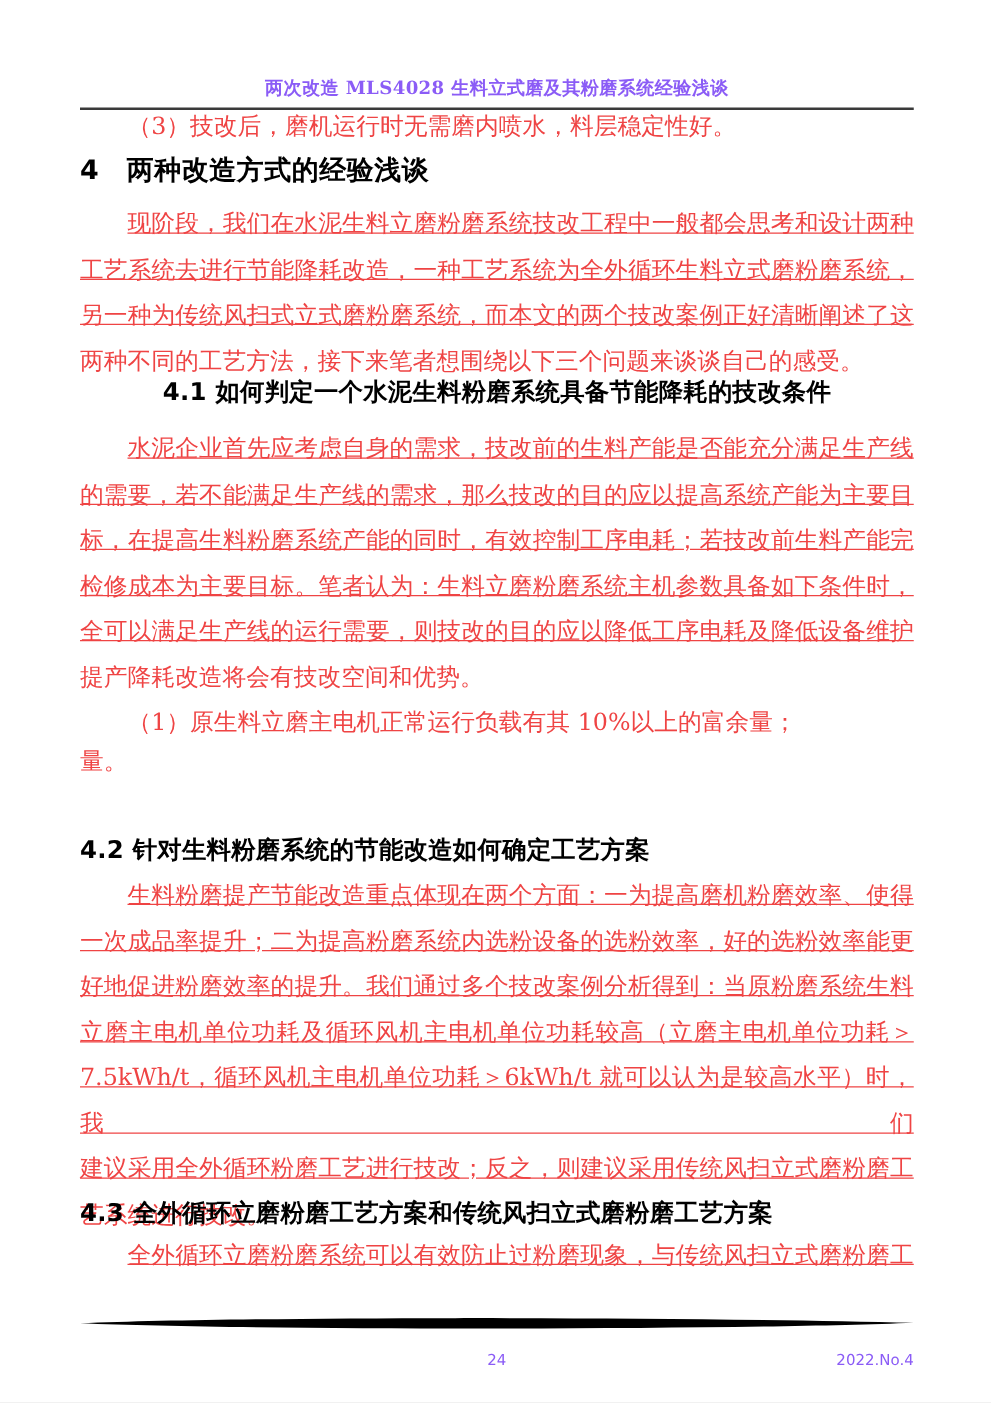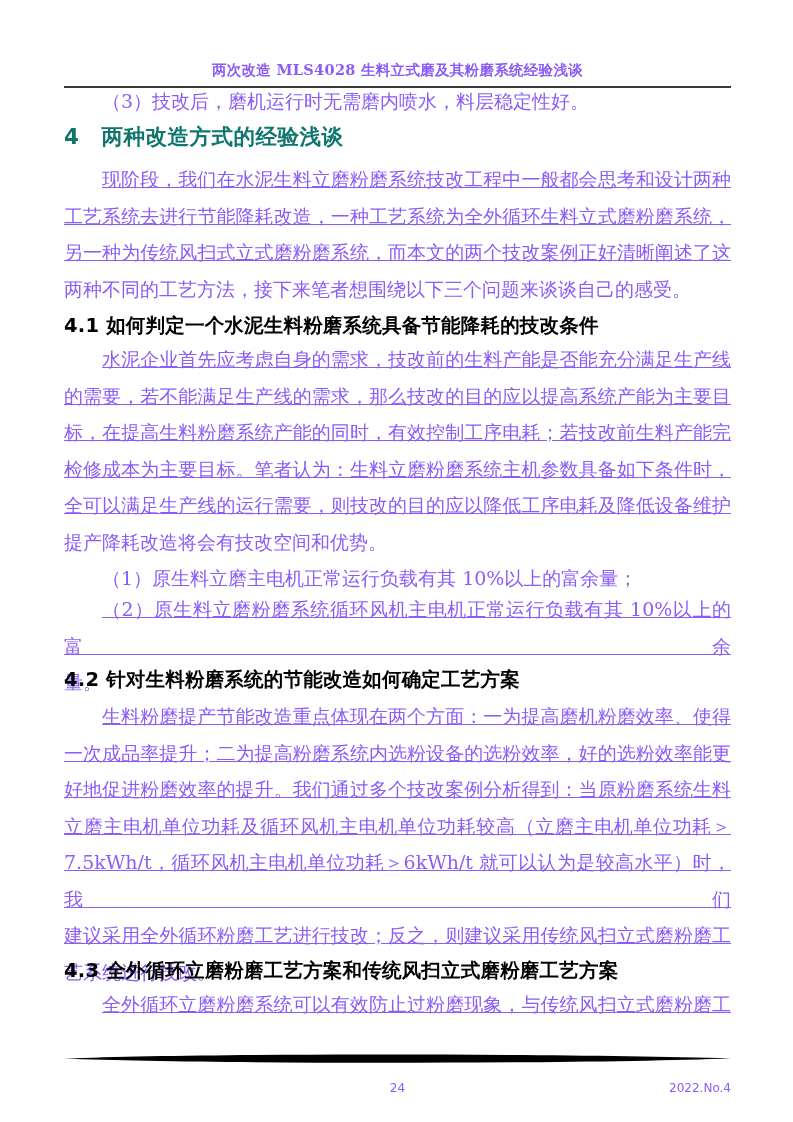--- a/index.html
+++ b/index.html
@@ -23,41 +23,41 @@
     background:#3a3a3a;
   }
   
   .content{
     position:absolute;top:0;left:64px;width:667px;height:1122px;
   }
   .blk{position:absolute;left:0;width:100%;}
   .blk-0{top:83px;}
   .blk-1{top:121px;}
   .blk-2{top:161px;}
-  .blk-3{top:312px;}
+  .blk-3{top:300px;text-align:center;}
   .blk-4{top:341px;}
   .blk-5{top:560px;}
   .blk-6{top:591px;}
   .blk-7{top:666px;}
   .blk-8{top:698px;}
   .blk-9{top:957px;}
   .blk-10{top:986px;}
 
   .p .line{
     font-size:19px;line-height:36.5px;
-    color:#8b5cf6;
+    color:#ef4444;
     white-space:normal;
   }
   .line.indent{text-indent:2em;}
   .line.just{text-align:justify;text-align-last:justify;text-decoration:underline;}
 
   .h1{
     font-family:"DejaVu Sans", sans-serif;
     font-weight:bold;font-size:21.5px;line-height:32px;
-    color:#0f766e;letter-spacing:0.5px;
+    color:#000000;letter-spacing:0.5px;
   }
   .h2{
     font-family:"DejaVu Sans", sans-serif;
     font-weight:bold;font-size:19.5px;line-height:28px;
     color:#000;letter-spacing:0.2px;
   }
   
   .footer-rule{
     position:absolute;top:1049px;left:64px;width:667px;height:10px;
   }
@@ -98,21 +98,20 @@
         <div class="line just">的需要，若不能满足生产线的需求，那么技改的目的应以提高系统产能为主要目</div>
         <div class="line just">标，在提高生料粉磨系统产能的同时，有效控制工序电耗；若技改前生料产能完</div>
         <div class="line just">检修成本为主要目标。笔者认为：生料立磨粉磨系统主机参数具备如下条件时，</div>
         <div class="line just">全可以满足生产线的运行需要，则技改的目的应以降低工序电耗及降低设备维护</div>
         <div class="line">提产降耗改造将会有技改空间和优势。</div>
       </div>
       <div class="blk blk-5 p">
         <div class="line indent">（1）原生料立磨主电机正常运行负载有其 10%以上的富余量；</div>
       </div>
       <div class="blk blk-6 p">
-        <div class="line indent just">（2）原生料立磨粉磨系统循环风机主电机正常运行负载有其 10%以上的富余</div>
         <div class="line">量。</div>
       </div>
       <div class="blk blk-7 h2">4.2 针对生料粉磨系统的节能改造如何确定工艺方案</div>
       <div class="blk blk-8 p">
         <div class="line indent just">生料粉磨提产节能改造重点体现在两个方面：一为提高磨机粉磨效率、使得</div>
         <div class="line just">一次成品率提升；二为提高粉磨系统内选粉设备的选粉效率，好的选粉效率能更</div>
         <div class="line just">好地促进粉磨效率的提升。我们通过多个技改案例分析得到：当原粉磨系统生料</div>
         <div class="line just">立磨主电机单位功耗及循环风机主电机单位功耗较高（立磨主电机单位功耗＞</div>
         <div class="line just">7.5kWh/t，循环风机主电机单位功耗＞6kWh/t 就可以认为是较高水平）时，我们</div>
         <div class="line just">建议采用全外循环粉磨工艺进行技改；反之，则建议采用传统风扫立式磨粉磨工</div>

